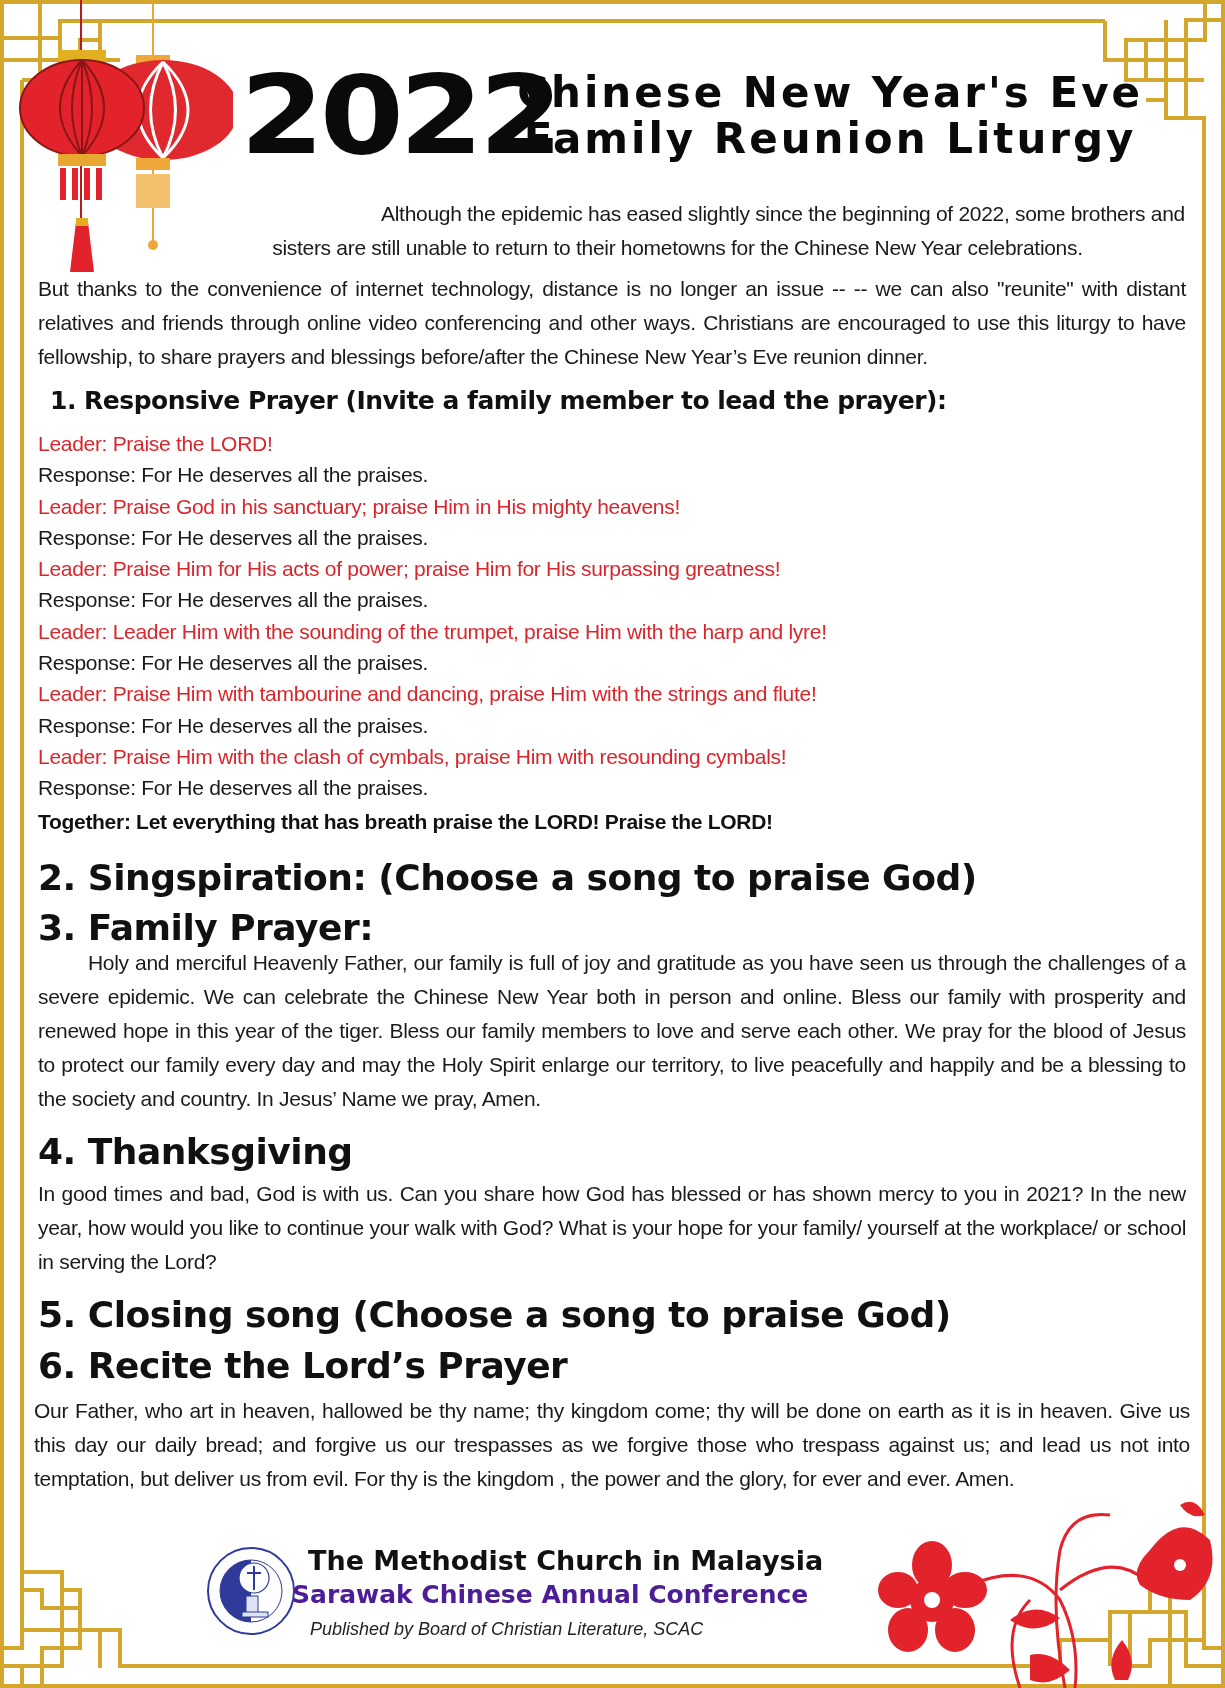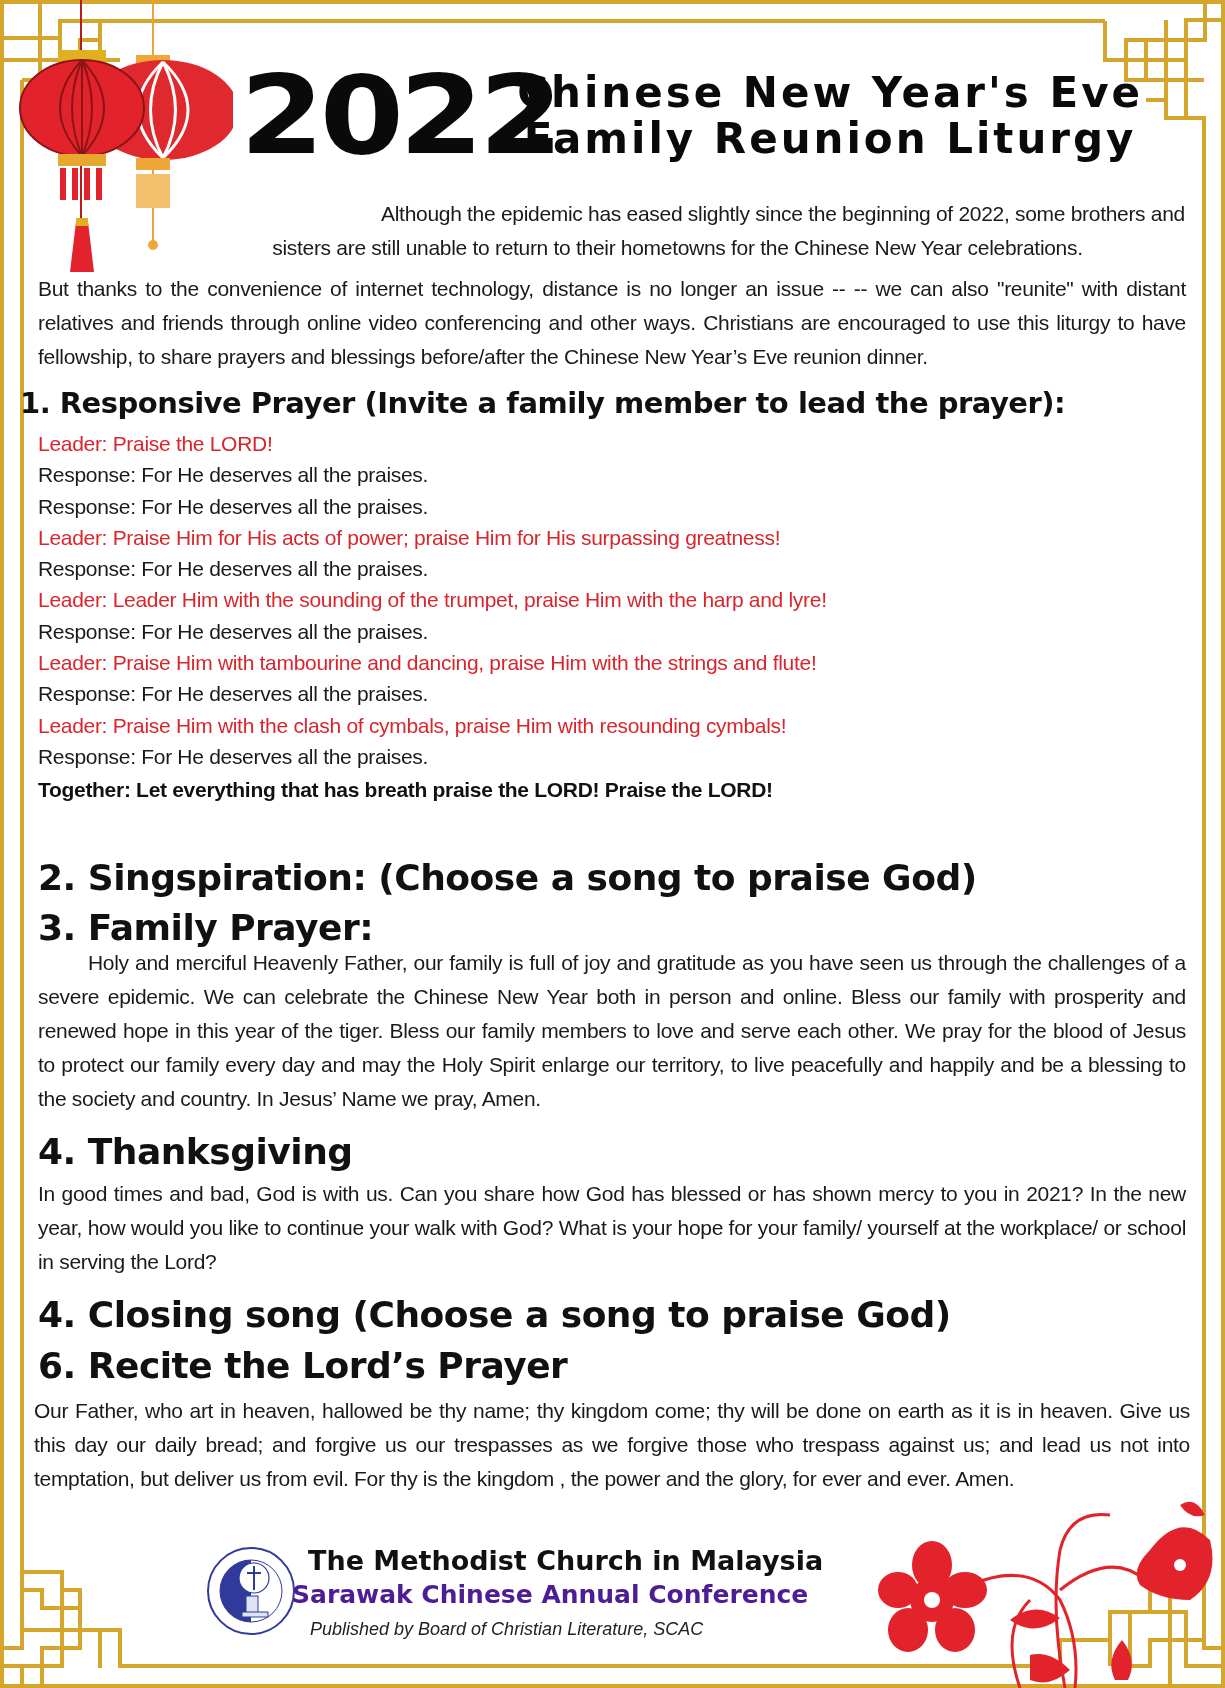--- a/index.html
+++ b/index.html
@@ -18,21 +18,21 @@
   .para { position: absolute; font-size: 21px; line-height: 34px; color: #1a1a1a;
           font-family: "Liberation Sans", sans-serif; letter-spacing: -0.3px; }
   .para.justify { text-align: justify; }
   .intro1 { left: 250px; width: 935px; top: 197px; text-align: right; }
   .intro1 .l1 { display:block; text-align: right; }
   .intro1 .l2 { display:block; text-align: center; padding-right: 80px; }
   .intro2 { left: 38px; width: 1148px; top: 272px; }
 
   .heading { position: absolute; left: 38px; font-family: "DejaVu Sans", sans-serif; font-weight: 700;
              font-size: 36px; color: #111; letter-spacing: -0.5px; }
-  .h1 { top: 386px; left: 20px; font-size: 29px; }
+  .h1 { top: 386px; left: 50px; font-size: 25px; }
   .h2 { top: 857px; }
   .h3 { top: 907px; }
   .h4 { top: 1131px; }
   .h5 { top: 1294px; }
   .h6 { top: 1345px; }
 
   .liturgy { position: absolute; left: 38px; top: 428px; width: 1100px; font-size: 21px; line-height: 31.3px;
              font-family: "Liberation Sans", sans-serif; letter-spacing: -0.3px; }
   .liturgy .line { display: block; white-space: nowrap; }
   .liturgy .leader { color: #d9262c; }
@@ -146,41 +146,42 @@
 <div class="para intro1">
   <span class="l1">Although the epidemic has eased slightly since the beginning of 2022, some brothers and</span>
   <span class="l2">sisters are still unable to return to their hometowns for the Chinese New Year celebrations.</span>
 </div>
 <div class="para justify intro2">But thanks to the convenience of internet technology, distance is no longer an issue -- -- we can also "reunite" with distant relatives and friends through online video conferencing and other ways. Christians are encouraged to use this liturgy to have fellowship, to share prayers and blessings before/after the Chinese New Year’s Eve reunion dinner.</div>
 
 <div class="heading h1">1. Responsive Prayer (Invite a family member to lead the prayer):</div>
 <div class="liturgy">
   <span class="line leader">Leader: Praise the LORD!</span>
   <span class="line response">Response: For He deserves all the praises.</span>
+  <span class="line leader">Leader: Praise God in his sanctuary; praise Him in His mighty heavens!</span>
   <span class="line response">Response: For He deserves all the praises.</span>
   <span class="line leader">Leader: Praise Him for His acts of power; praise Him for His surpassing greatness!</span>
   <span class="line response">Response: For He deserves all the praises.</span>
   <span class="line leader">Leader: Leader Him with the sounding of the trumpet, praise Him with the harp and lyre!</span>
   <span class="line response">Response: For He deserves all the praises.</span>
   <span class="line leader">Leader: Praise Him with tambourine and dancing, praise Him with the strings and flute!</span>
   <span class="line response">Response: For He deserves all the praises.</span>
   <span class="line leader">Leader: Praise Him with the clash of cymbals, praise Him with resounding cymbals!</span>
   <span class="line response">Response: For He deserves all the praises.</span>
   <span class="line together">Together: Let everything that has breath praise the LORD! Praise the LORD!</span>
 </div>
 
 <div class="heading h2">2. Singspiration: (Choose a song to praise God)</div>
 
 <div class="heading h3">3. Family Prayer:</div>
 <div class="para justify family">Holy and merciful Heavenly Father, our family is full of joy and gratitude as you have seen us through the challenges of a severe epidemic. We can celebrate the Chinese New Year both in person and online. Bless our family with prosperity and renewed hope in this year of the tiger. Bless our family members to love and serve each other. We pray for the blood of Jesus to protect our family every day and may the Holy Spirit enlarge our territory, to live peacefully and happily and be a blessing to the society and country. In Jesus’ Name we pray, Amen.</div>
 
 <div class="heading h4">4. Thanksgiving</div>
 <div class="para justify thanks">In good times and bad, God is with us. Can you share how God has blessed or has shown mercy to you in 2021? In the new year, how would you like to continue your walk with God? What is your hope for your family/ yourself at the workplace/ or school in serving the Lord?</div>
 
-<div class="heading h5">4. Closing song (Choose a song to praise God)</div>
+<div class="heading h5">5. Closing song (Choose a song to praise God)</div>
 
 <div class="heading h6">6. Recite the Lord’s Prayer</div>
 <div class="para justify lords">Our Father, who art in heaven, hallowed be thy name; thy kingdom come; thy will be done on earth as it is in heaven. Give us this day our daily bread; and forgive us our trespasses as we forgive those who trespass against us; and lead us not into temptation, but deliver us from evil. For thy is the kingdom , the power and the glory, for ever and ever. Amen.</div>
 
 <svg class="footer-logo" viewBox="0 0 90 90">
   <circle cx="45" cy="45" r="43" fill="#fff" stroke="#2f3a9a" stroke-width="2"></circle>
   <circle cx="45" cy="45" r="31" fill="#fff" stroke="#2f3a9a" stroke-width="1"></circle>
   <path d="M45 14 A31 31 0 0 0 45 76 Z" fill="#2f3a9a"></path>
   <circle cx="48" cy="32" r="15" fill="#fff" stroke="#2f3a9a" stroke-width="1.2"></circle>
   <line x1="48" y1="20" x2="48" y2="44" stroke="#2f3a9a" stroke-width="2"></line>

